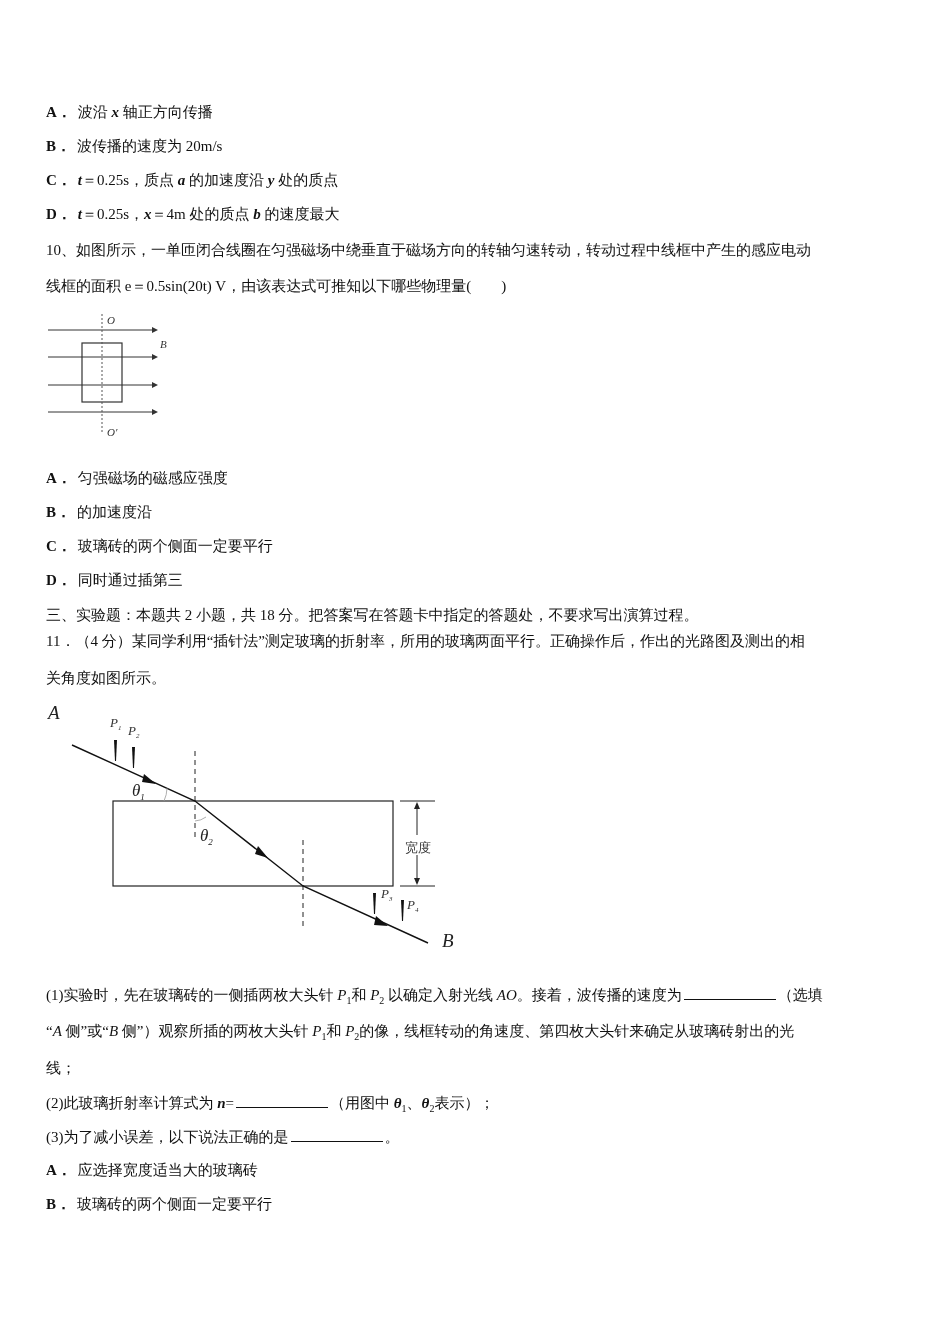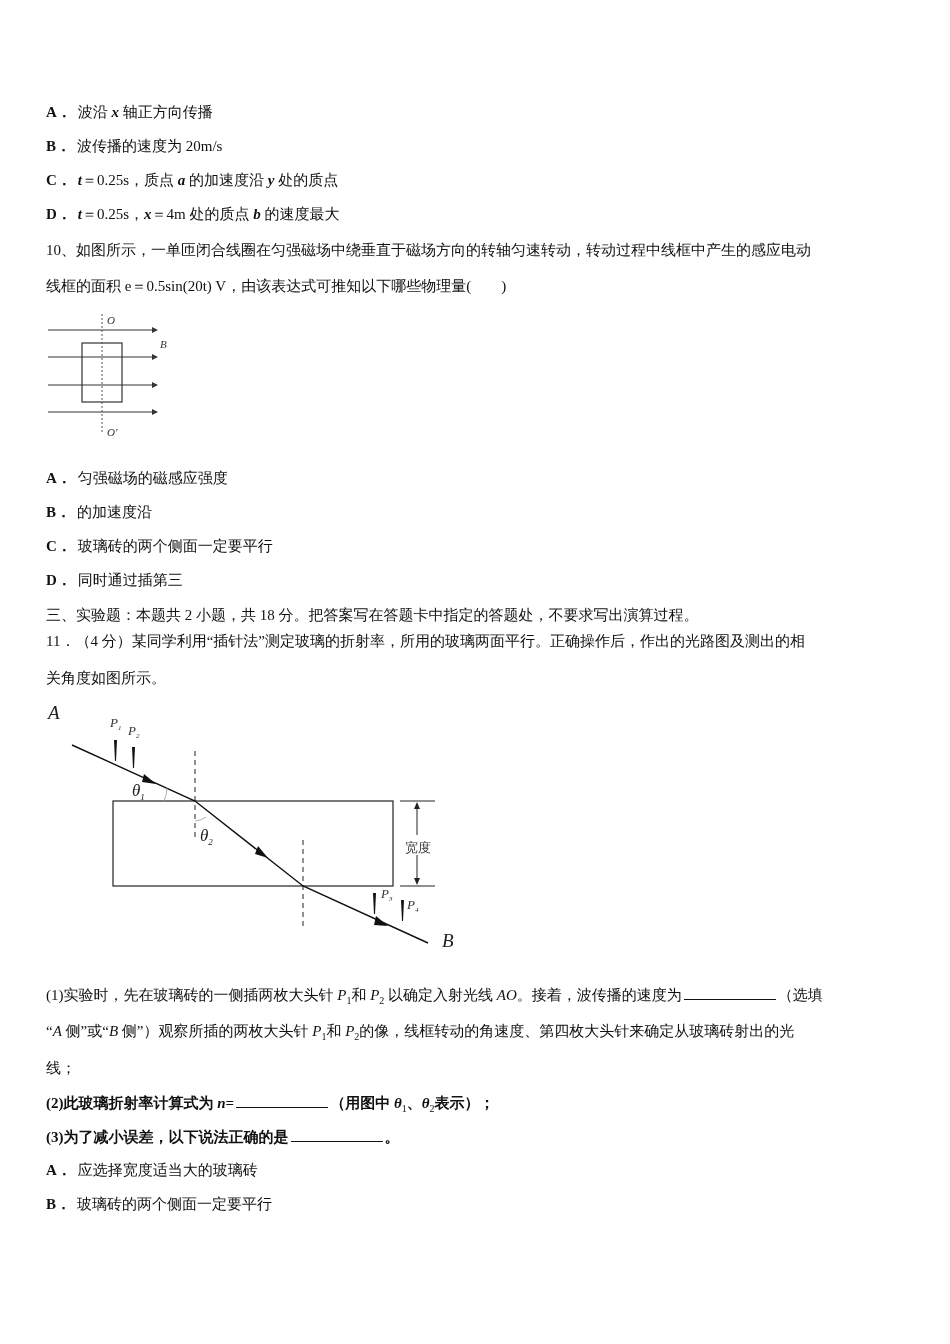--- a/index.html
+++ b/index.html
@@ -1,19 +1,19 @@
 <!DOCTYPE html>
 <html><head>
 <meta charset="utf-8">
 <style>
   html, body { margin: 0; padding: 0; background: #ffffff; }
   body { width: 950px; height: 1344px; position: relative; overflow: hidden;
          font-family: "Liberation Serif", "DejaVu Serif", serif; color: #111; }
   .line { position: absolute; left: 46px; font-size: 15px; line-height: 20px; white-space: nowrap; }
-  .bold { font-weight: bold; }
+  .bold { font-weight: normal; }
   .lbl { font-weight: bold; margin-right: 6px; }
   .it { font-style: italic; font-weight: bold; }
   .iti { font-style: italic; }
   .blank { display: inline-block; border-bottom: 1px solid #111; width: 92px; height: 14px; vertical-align: baseline; margin: 0 2px; }
   sub { font-size: 10px; }
   .fig { position: absolute; }
   svg text { font-family: "Liberation Serif", "DejaVu Serif", serif; }
 </style>
 </head>
 <body>

